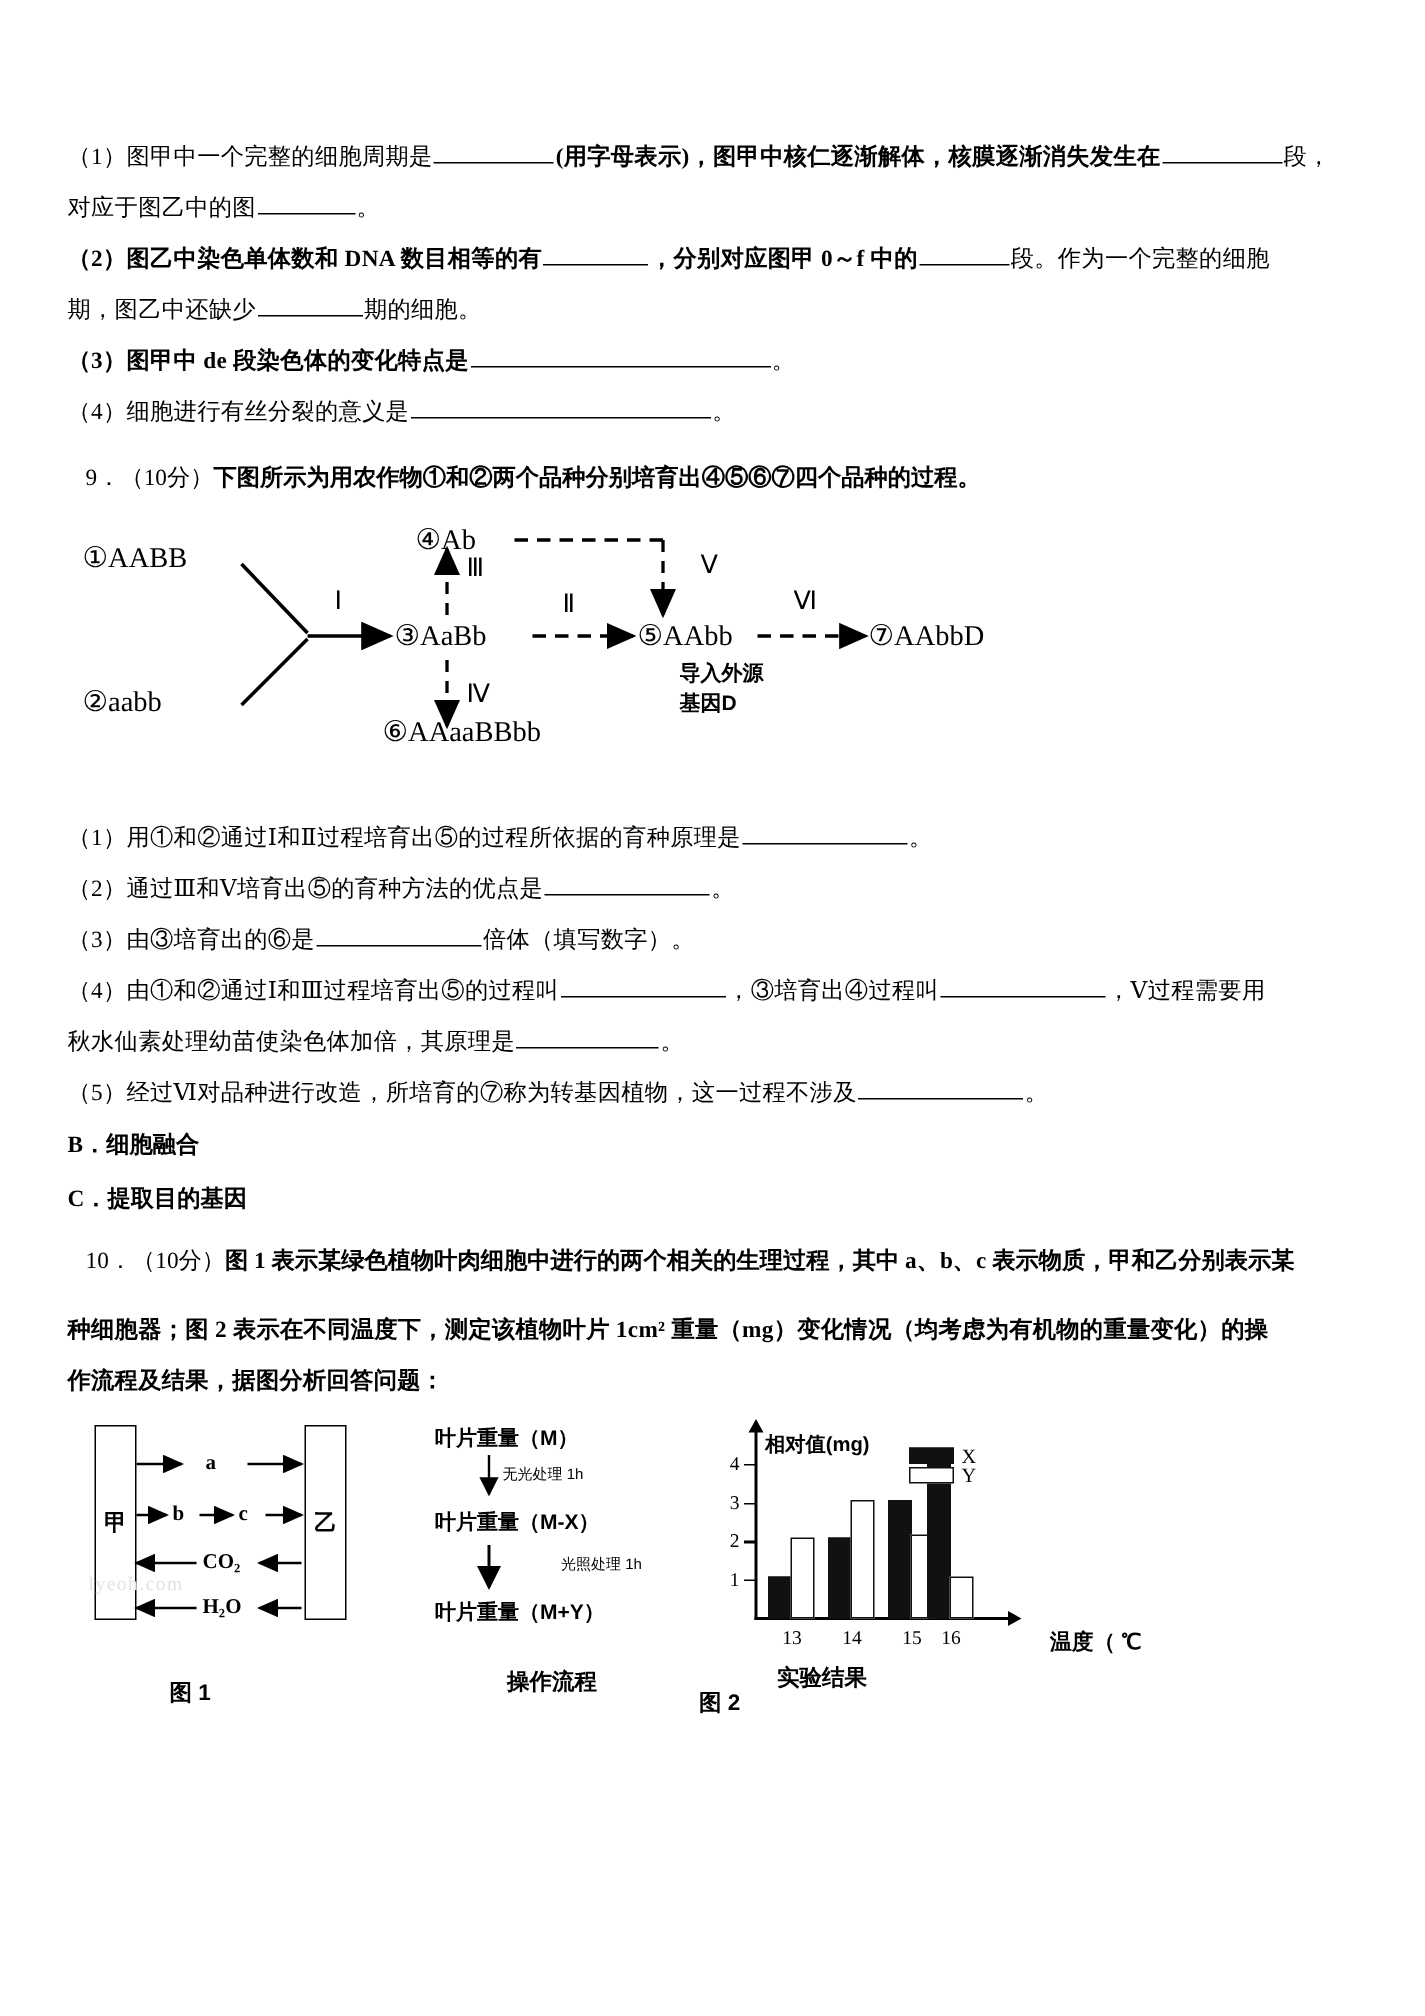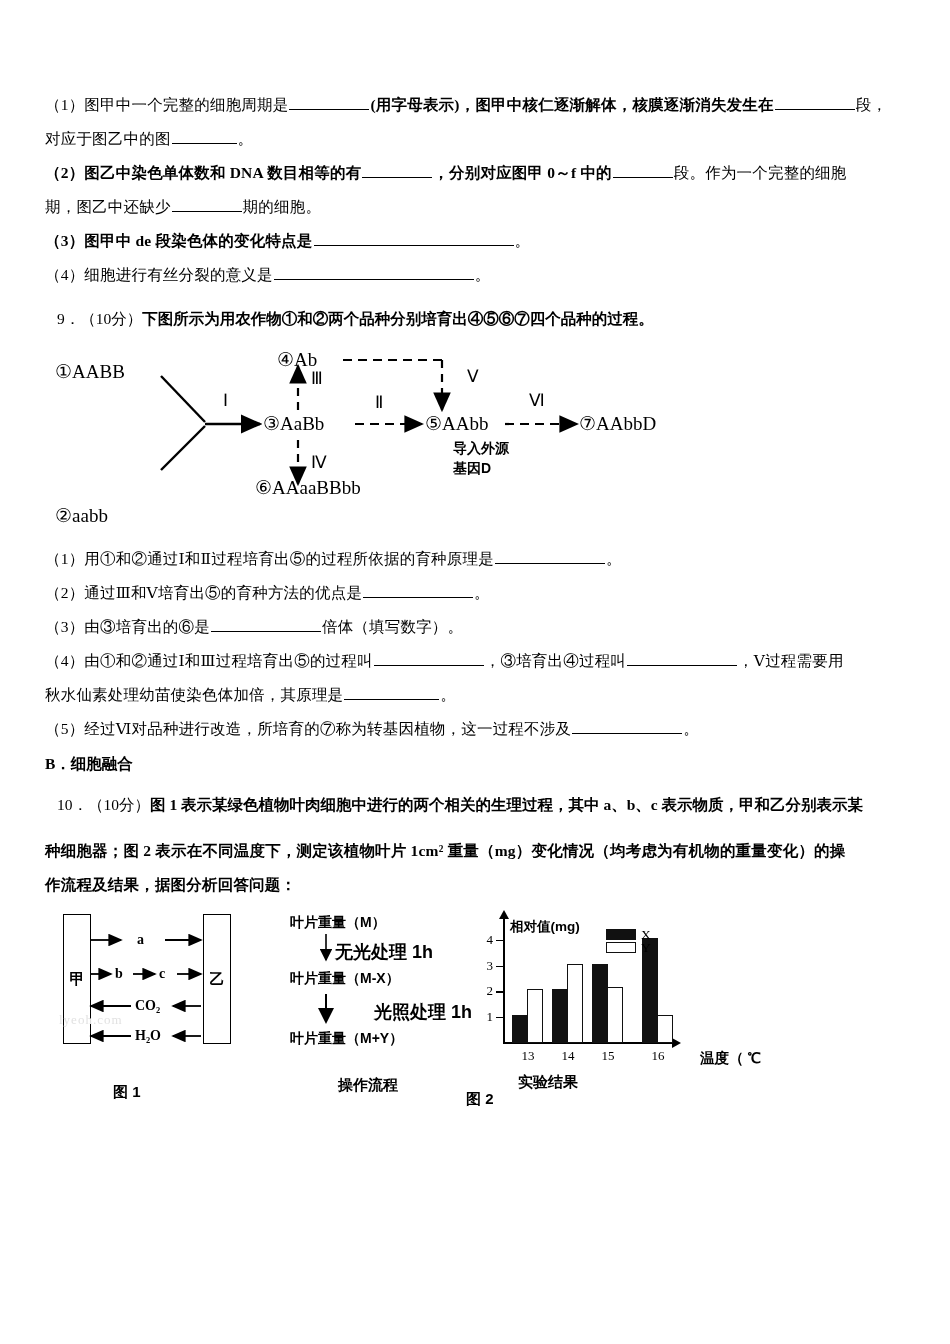--- a/index.html
+++ b/index.html
@@ -158,23 +158,23 @@
     font-family: "Liberation Sans", sans-serif;
   }
   .flow .step {
     position: absolute;
     font-size: 14px;
     white-space: nowrap;
     font-weight: bold;
   }
   .flow .note {
     position: absolute;
-    font-size: 18px;
+    font-size: 10px;
     white-space: nowrap;
-    font-weight: bold;
+    font-weight: normal;
   }
 
   
   .fig2 {
     position: absolute;
     left: 415px;
     top: 0px;
     width: 270px;
     height: 205px;
   }
@@ -366,21 +366,21 @@
 
         <line x1="243" y1="92" x2="243" y2="136" stroke="#000" stroke-width="2.2" stroke-dasharray="8,6" marker-end="url(#ahd)"></line>
 
         <line x1="288" y1="12" x2="387" y2="12" stroke="#000" stroke-width="2.2" stroke-dasharray="9,6"></line>
         <line x1="387" y1="12" x2="387" y2="62" stroke="#000" stroke-width="2.2" stroke-dasharray="8,6" marker-end="url(#ahd)"></line>
 
         <line x1="450" y1="76" x2="522" y2="76" stroke="#000" stroke-width="2.2" stroke-dasharray="9,6" marker-end="url(#ahd)"></line>
       </svg>
 
       <span class="node" style="left:0px;  top:12px;">①AABB</span>
-      <span class="node" style="left:0px;  top:108px;margin-top:48px;">②aabb</span>
+      <span class="node" style="left:0px;  top:108px;">②aabb</span>
       <span class="node" style="left:208px;top:64px;">③AaBb</span>
       <span class="node" style="left:222px;top:0px;">④Ab</span>
       <span class="node" style="left:370px;top:64px;">⑤AAbb</span>
       <span class="node" style="left:200px;top:128px;">⑥AAaaBBbb</span>
       <span class="node" style="left:524px;top:64px;">⑦AAbbD</span>
 
       <span class="romanlbl" style="left:168px;top:42px;">Ⅰ</span>
       <span class="romanlbl" style="left:320px;top:44px;">Ⅱ</span>
       <span class="romanlbl" style="left:256px;top:20px;">Ⅲ</span>
       <span class="romanlbl" style="left:256px;top:104px;">Ⅳ</span>
@@ -405,20 +405,23 @@
     </div>
     <div class="para">
       <span>秋水仙素处理幼苗使染色体加倍，其原理是</span><span class="blank b-95"></span><span>。</span>
     </div>
     <div class="para">
       <span>（5）经过Ⅵ对品种进行改造，所培育的⑦称为转基因植物，这一过程不涉及</span><span class="blank b-110"></span><span>。</span>
     </div>
 
     <div class="opt">
       <span class="letter">B．</span><span>细胞融合</span>
+    </div>
+    <div class="opt">
+      <span class="letter">C．</span><span>提取目的基因</span>
     </div>
 
     <div class="q-head" style="margin-top:6px;">
       <span>10．</span><span>（10分）</span><span class="bold">图 1 表示某绿色植物叶肉细胞中进行的两个相关的生理过程，其中 a、b、c 表示物质，甲和乙分别表示某</span>
     </div>
     <div class="para bold">种细胞器；图 2 表示在不同温度下，测定该植物叶片 1cm² 重量（mg）变化情况（均考虑为有机物的重量变化）的操</div>
     <div class="para bold">作流程及结果，据图分析回答问题：</div>
 
     <div class="fig-row">
 
@@ -511,21 +514,21 @@
             <div class="group" style="left:46px;">
               <div class="bar x" style="height: 51.3043px;"></div>
               <div class="bar y" style="height: 76.9565px;"></div>
               <span class="xtick-lbl">14</span>
             </div>
             <div class="group" style="left:86px;">
               <div class="bar x" style="height: 76.9565px;"></div>
               <div class="bar y" style="height: 53.8696px;"></div>
               <span class="xtick-lbl">15</span>
             </div>
-            <div class="group" style="left:136px;">
+            <div class="group" style="left:112px;">
               <div class="bar x" style="height: 102.609px;"></div>
               <div class="bar y" style="height: 25.6522px;"></div>
               <span class="xtick-lbl">16</span>
             </div>
           </div>
 
           <div class="legend">
             <div class="legend-row">
               <span class="swatch filled"></span>
               <span class="legend-lbl">X</span>

